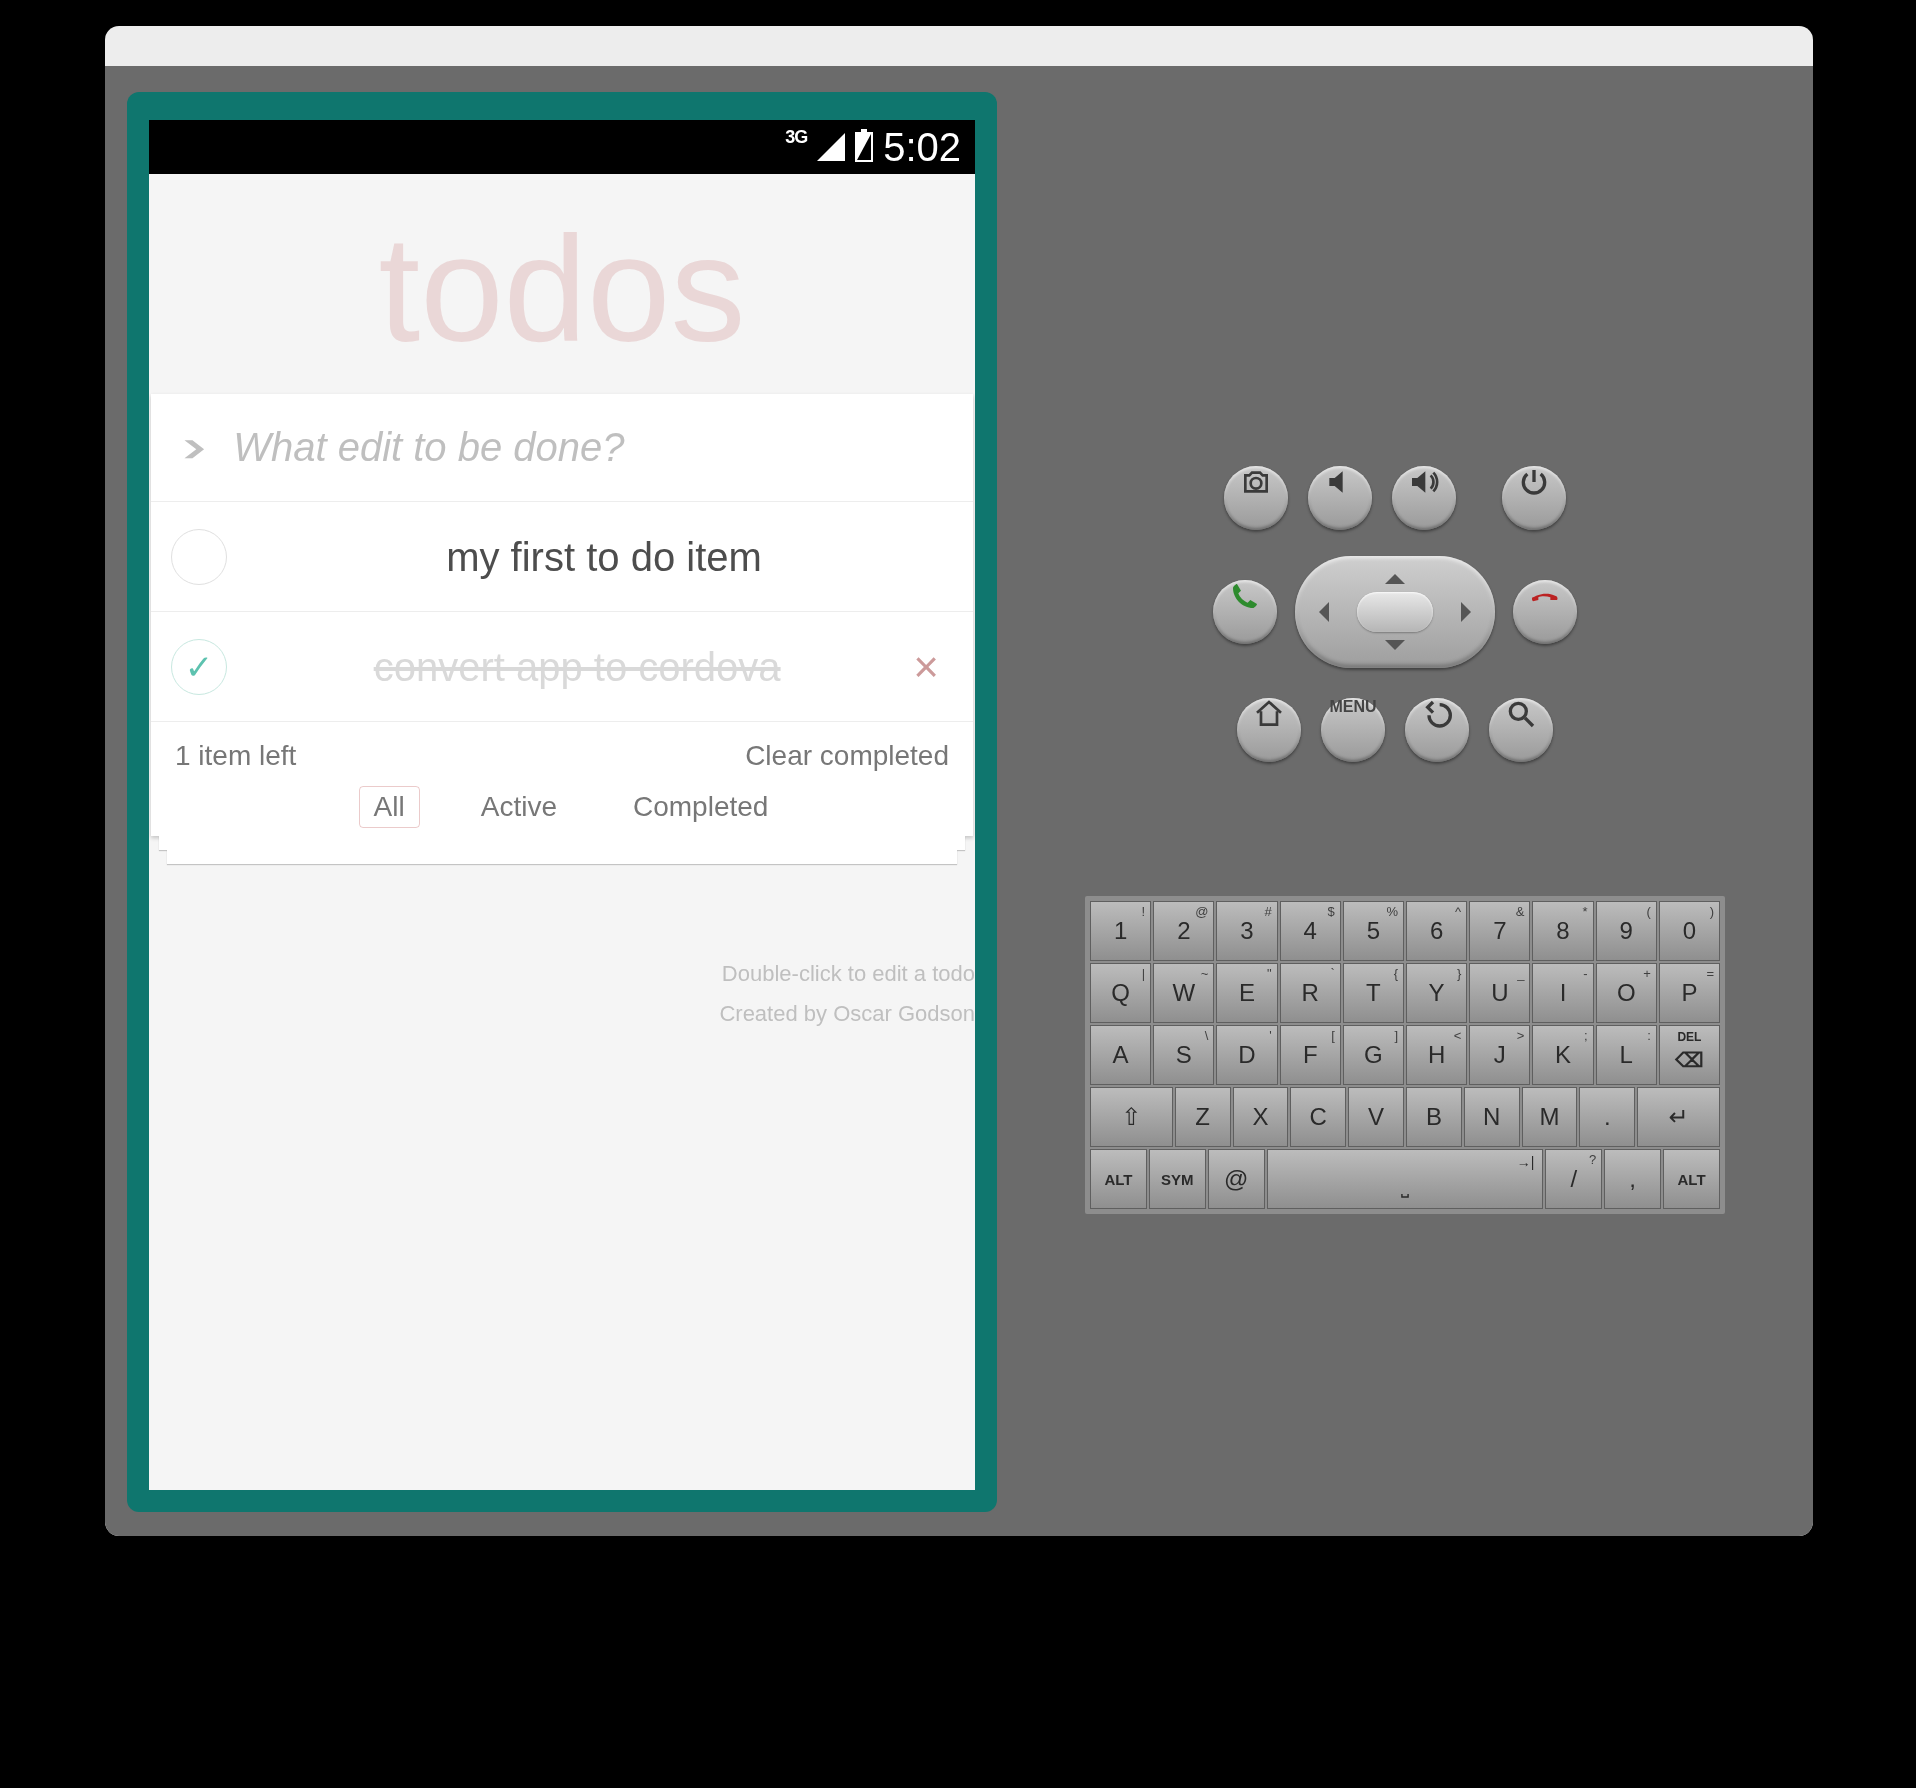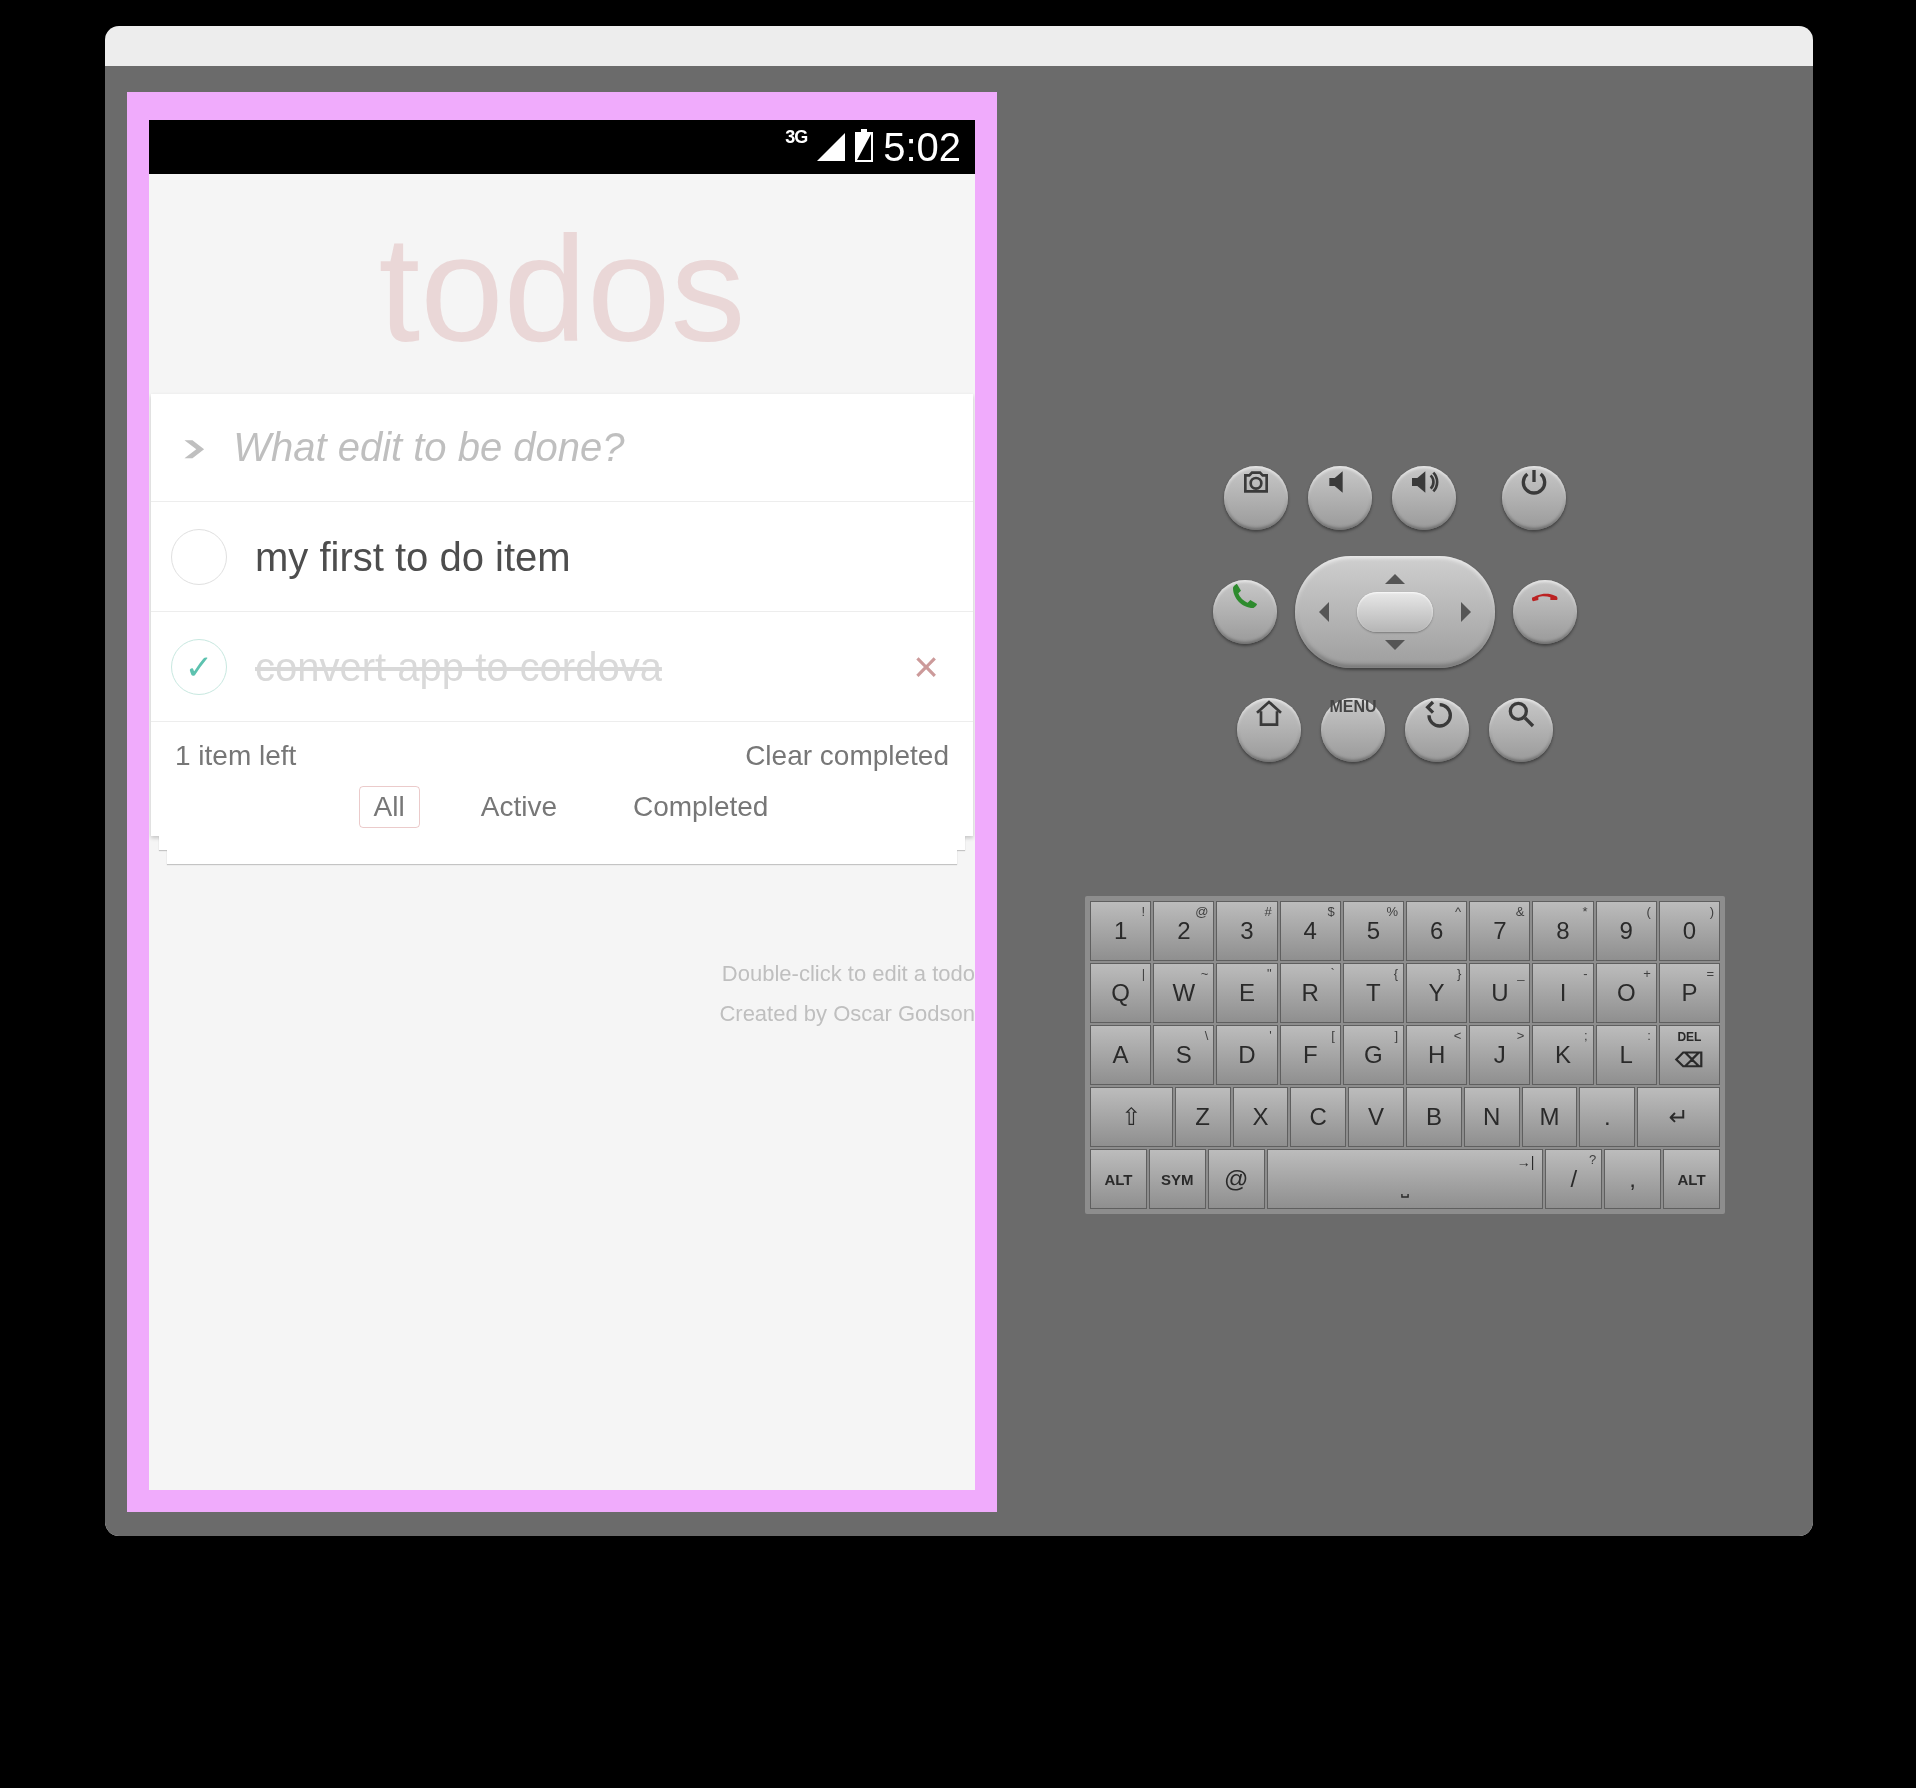--- a/index.html
+++ b/index.html
@@ -7,36 +7,36 @@
   .outer{position:absolute;left:105px;top:26px;width:1708px;height:1510px;background:#ededed;border-radius:14px;box-shadow:0 40px 80px rgba(0,0,0,.5);overflow:hidden;}
   .titlebar{height:40px;background:#ededed;display:flex;align-items:center;position:relative;}
   .traffic{display:flex;gap:14px;margin-left:18px;}
   .dot{width:20px;height:20px;border-radius:50%;}
   .dot.red{background:#ff5f57;}
   .dot.yellow{background:#febc2e;}
   .dot.green{background:#c9c9c9;}
   .win-title{position:absolute;left:0;right:0;text-align:center;font-size:22px;color:#555;}
   .emu{position:absolute;left:0;top:40px;right:0;bottom:0;background:#6b6b6b;}
 
-  .phone{position:absolute;left:22px;top:26px;width:870px;height:1420px;background:#f0abfc;border-radius:0;}
+  .phone{position:absolute;left:22px;top:26px;width:870px;height:1420px;background:#0f766e;border-radius:12px;}
   .statusbar{position:absolute;left:22px;top:28px;right:22px;height:54px;background:#000;color:#fff;display:flex;align-items:center;justify-content:flex-end;gap:10px;padding-right:14px;font-size:36px;font-weight:300;}
   .sig{font-size:18px;font-weight:600;letter-spacing:-1px;position:relative;top:-10px;}
   .tri{width:0;height:0;border-style:solid;border-width:0 0 28px 28px;border-color:transparent transparent #fff transparent;}
   .batt{width:18px;height:30px;border:2px solid #fff;position:relative;}
   .batt:before{content:"";position:absolute;left:4px;top:-5px;width:6px;height:3px;background:#fff;}
   .batt:after{content:"";position:absolute;left:0;top:0;width:0;height:0;border-style:solid;border-width:26px 14px 0 0;border-color:#fff transparent transparent transparent;}
   .clock{font-size:40px;font-weight:400;}
 
   .app{position:absolute;left:22px;top:82px;right:22px;bottom:22px;background:#f5f5f5;overflow:hidden;font-family:"Helvetica Neue",Arial,sans-serif;}
   .app-title{text-align:center;font-size:150px;font-weight:100;color:rgba(175,47,47,.15);line-height:1;margin:40px 4px 30px;}
   .card{background:#fff;margin:0 2px;box-shadow:0 2px 4px rgba(0,0,0,.2);}
   .input-row{display:flex;align-items:center;height:108px;border-bottom:1px solid #ededed;padding:0 28px;}
   .toggle-all{color:#bfbfbf;font-size:36px;transform:scaleY(.5);margin-right:24px;}
   .new-todo{flex:1;font-size:40px;font-style:italic;color:#bfbfbf;border:none;outline:none;overflow:hidden;white-space:nowrap;}
-  .todo{display:flex;align-items:center;min-height:110px;border-bottom:1px solid #ededed;padding:18px 20px;}
+  .todo{display:flex;align-items:center;min-height:110px;border-bottom:1px solid #ededed;padding:18px 20px;text-align:center;}
   .chk{width:56px;height:56px;border-radius:50%;border:1px solid #e0e0e0;flex:none;display:flex;align-items:center;justify-content:center;font-size:34px;color:#5dc2af;}
   .chk.done{border-color:#c8e8e0;}
   .label{flex:1;font-size:40px;color:#4d4d4d;margin-left:28px;line-height:1.25;word-break:break-word;}
   .todo.completed .label{color:#d9d9d9;text-decoration:line-through;}
   .destroy{color:#cc9a9a;font-size:44px;font-weight:300;padding:0 14px;line-height:1;}
   .footer{display:flex;flex-wrap:wrap;align-items:center;padding:18px 24px 8px;font-size:28px;color:#777;}
   .count{flex:1;}
   .clear{color:#777;}
   .filters{width:100%;display:flex;justify-content:center;gap:28px;margin-top:14px;}
   .filter{padding:4px 14px;border:1px solid transparent;border-radius:4px;font-size:28px;color:#777;margin-left:18px;}

